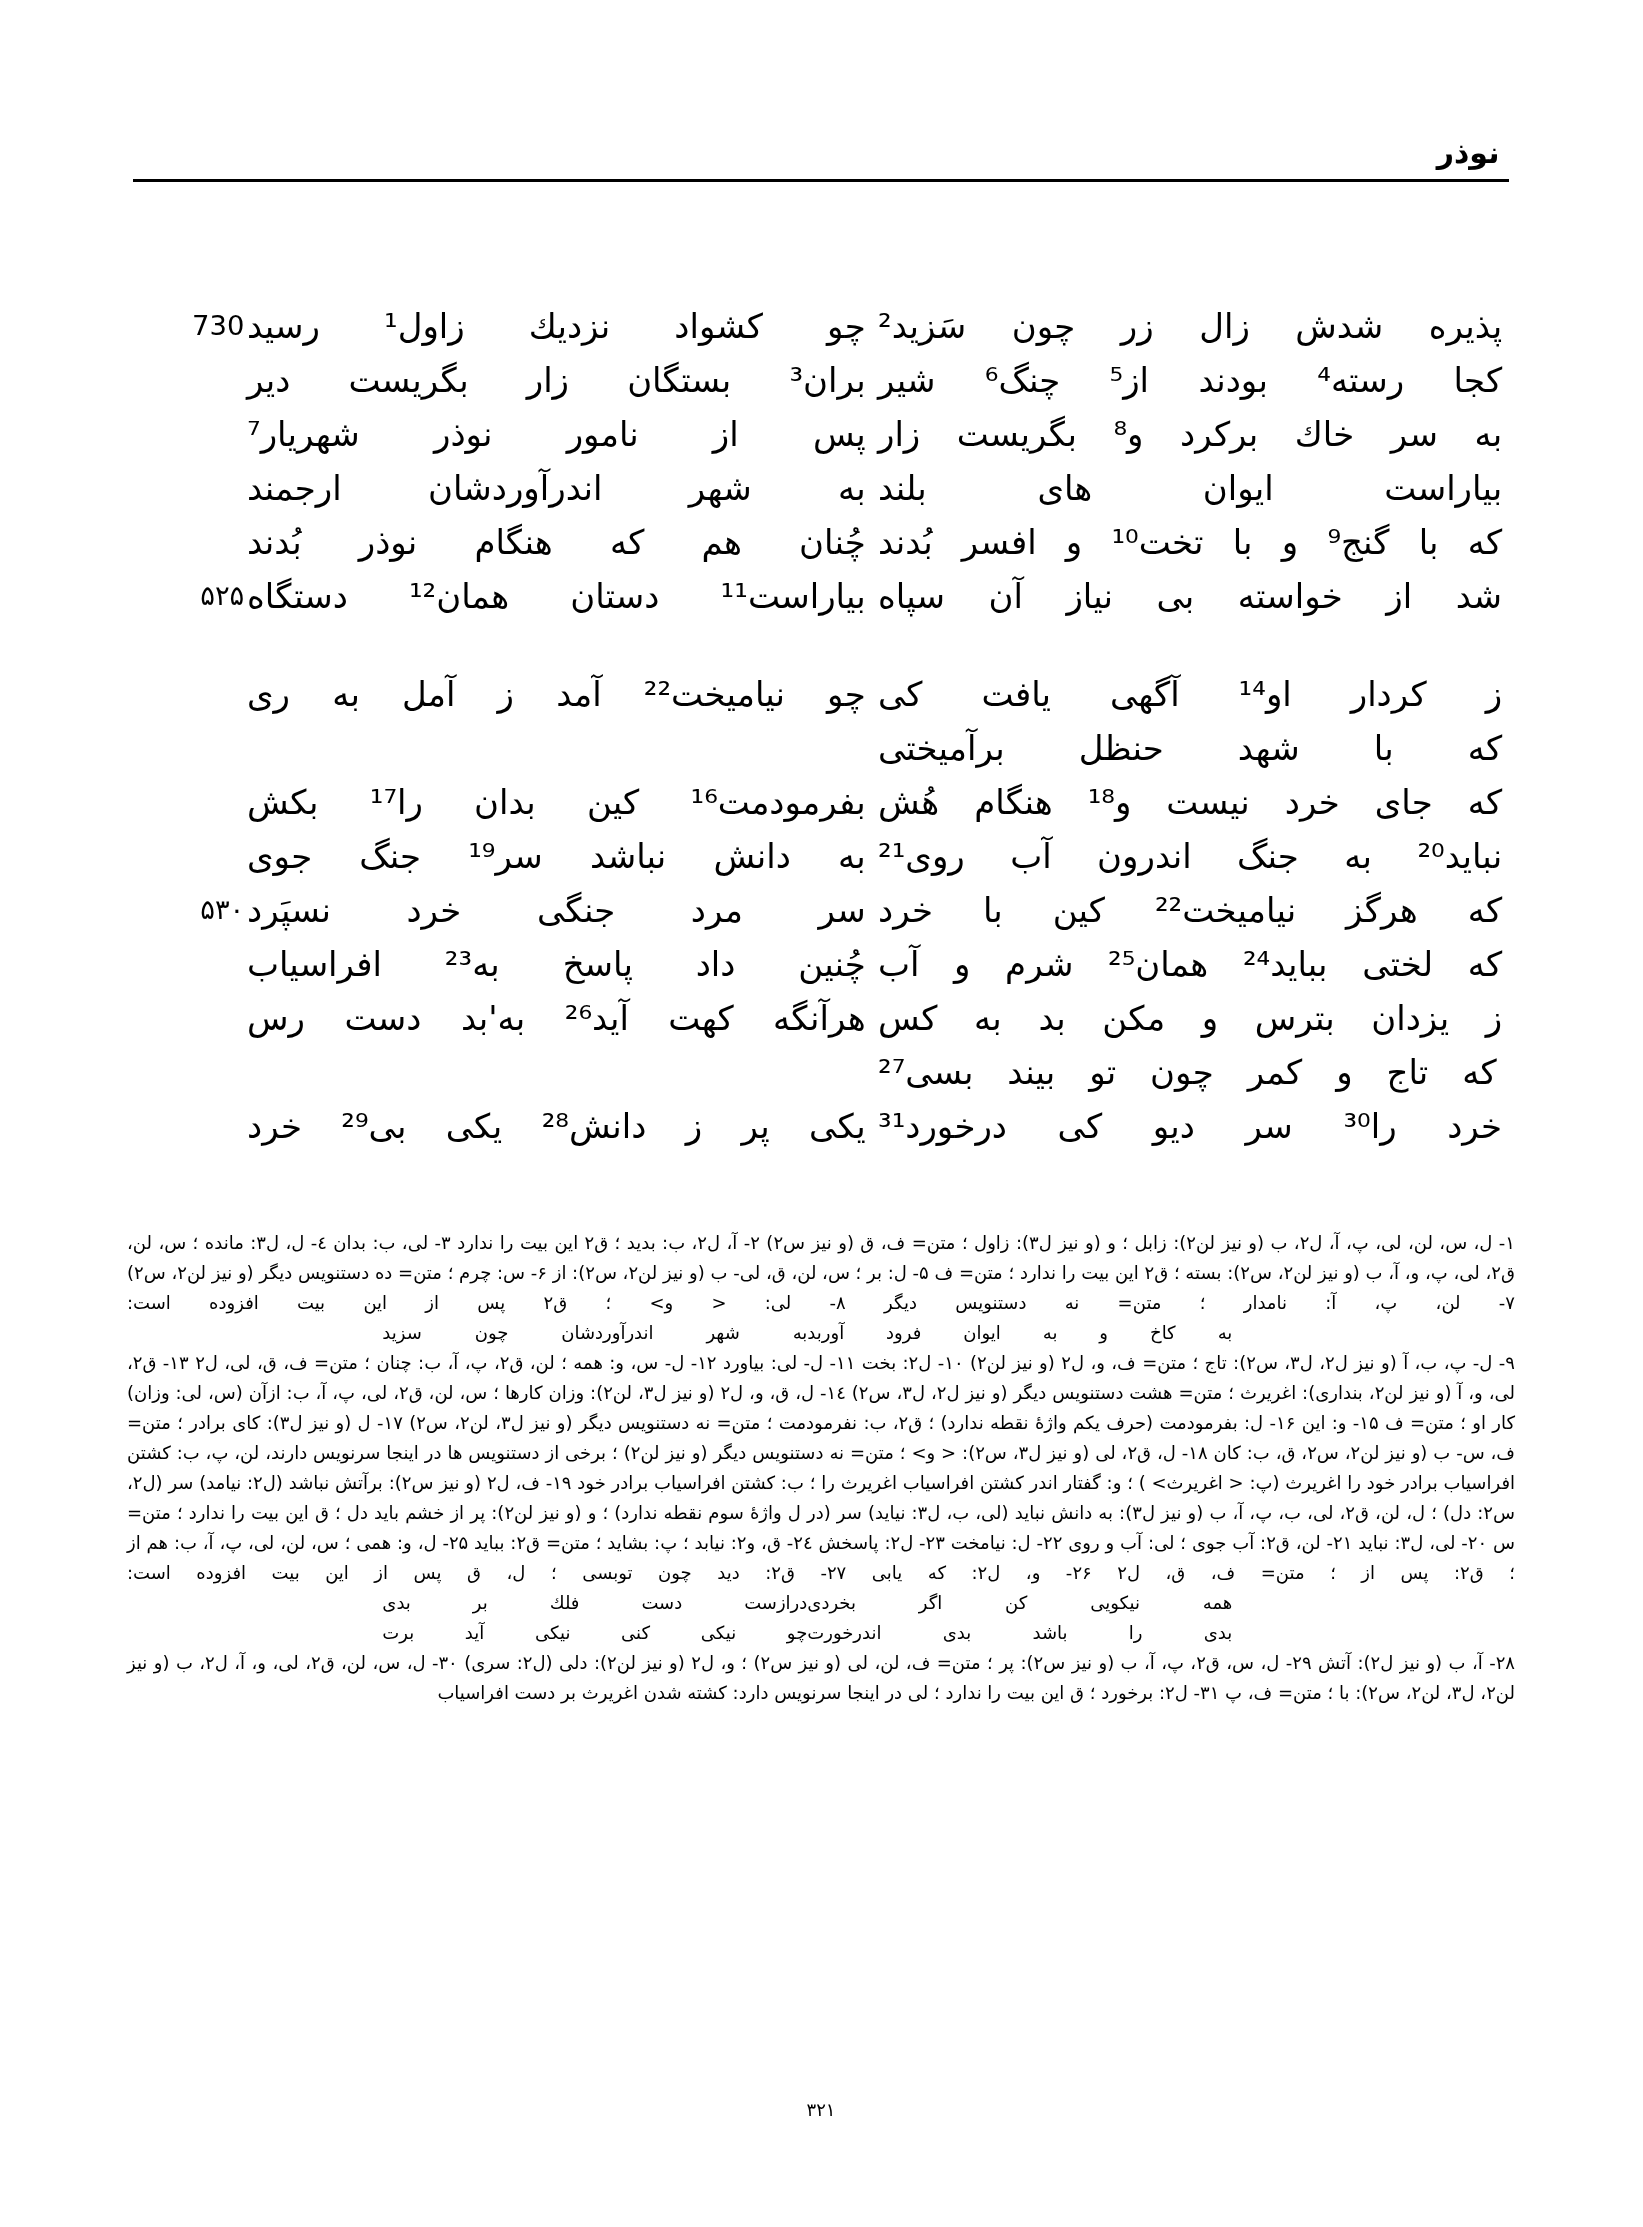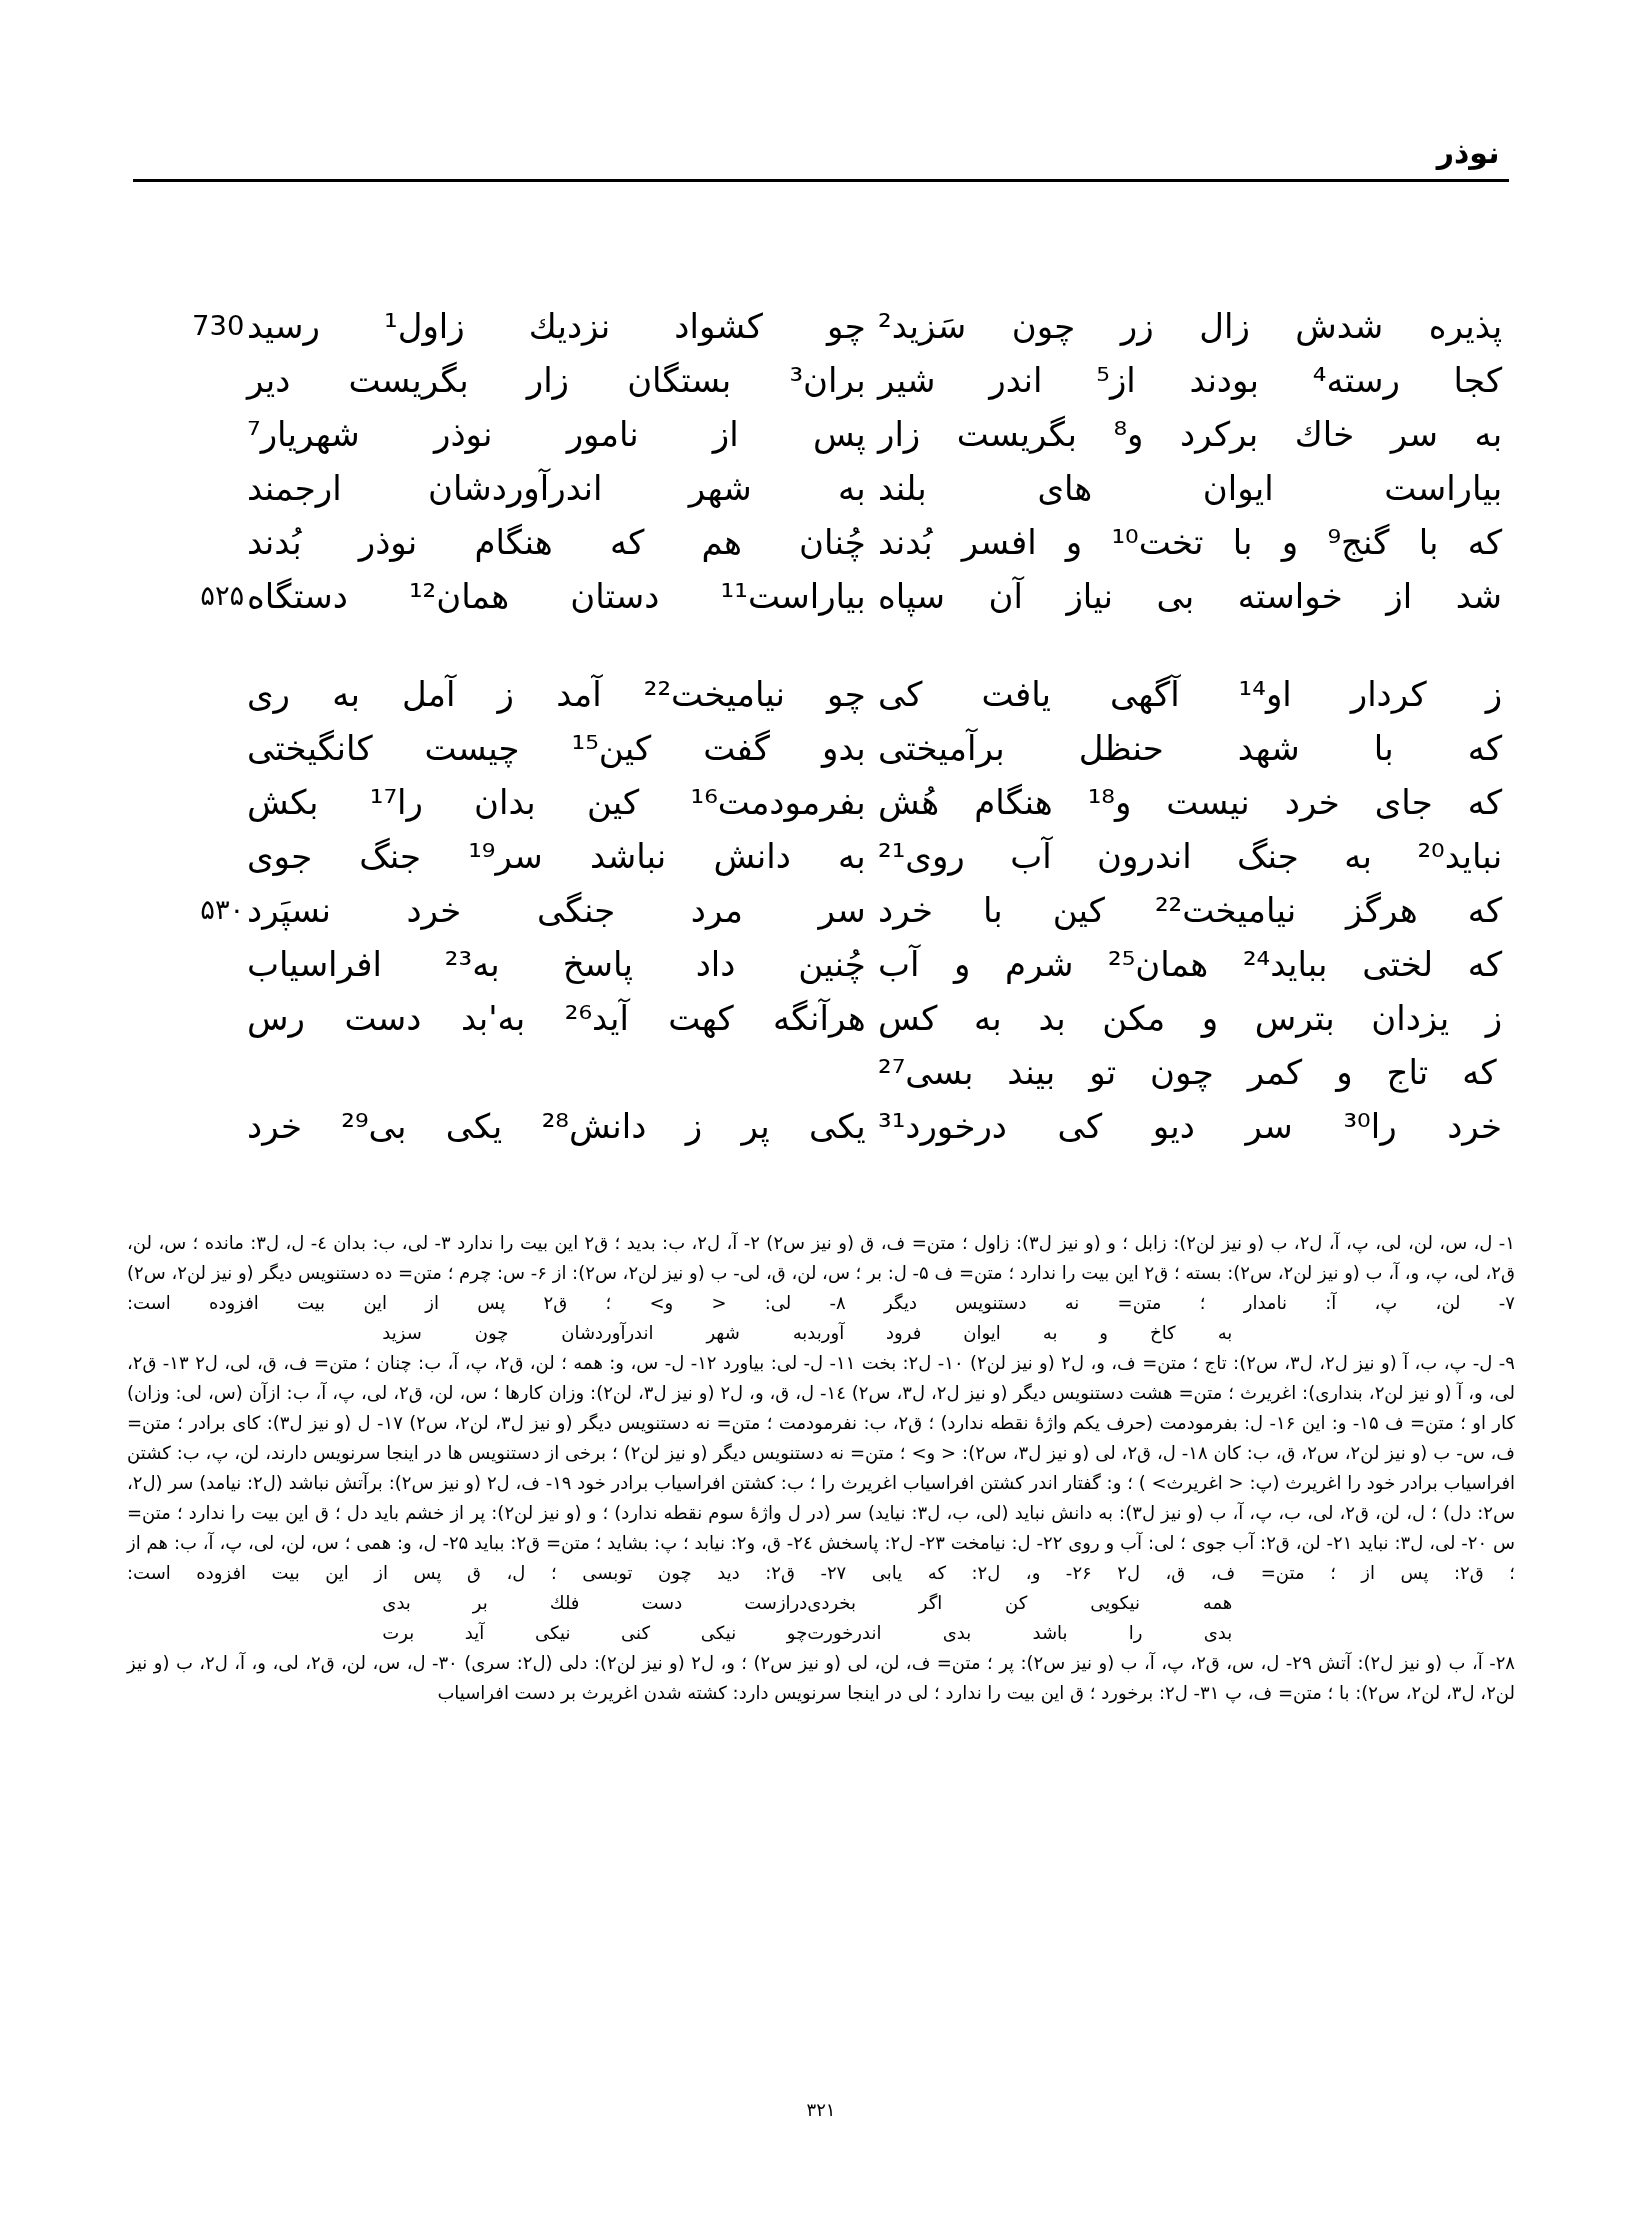--- a/index.html
+++ b/index.html
@@ -150,21 +150,21 @@
 
   <div class="verse-block">
 
     <div class="verse-group">
       <div class="verse-row">
         <div class="hemi b"><span class="sp">پذیره شدش زال زر چون سَزید²</span></div>
         <div class="hemi a"><span class="sp">چو کشواد نزدیك زاول¹ رسید</span></div>
         <div class="bnum">730</div>
       </div>
       <div class="verse-row">
-        <div class="hemi b"><span class="sp">کجا رسته⁴ بودند از⁵ اندر شیر</span></div>
+        <div class="hemi b"><span class="sp">کجا رسته⁴ بودند از⁵ چنگ⁶ شیر</span></div>
         <div class="hemi a"><span class="sp">بران³ بستگان زار بگریست دیر</span></div>
         <div class="bnum"></div>
       </div>
       <div class="verse-row">
         <div class="hemi b"><span class="sp">به سر خاك برکرد و⁸ بگریست زار</span></div>
         <div class="hemi a"><span class="sp">پس از نامور نوذر شهریار⁷</span></div>
         <div class="bnum"></div>
       </div>
       <div class="verse-row">
         <div class="hemi b"><span class="sp">بیاراست ایوان های بلند</span></div>
@@ -186,21 +186,20 @@
     <div class="verse-gap"></div>
 
     <div class="verse-group">
       <div class="verse-row">
         <div class="hemi b"><span class="sp">ز کردار او¹⁴ آگهی یافت کی</span></div>
         <div class="hemi a"><span class="sp">چو نیامیخت²² آمد ز آمل به ری</span></div>
         <div class="bnum"></div>
       </div>
       <div class="verse-row">
         <div class="hemi b"><span class="sp">که با شهد حنظل برآمیختی</span></div>
-        <div class="hemi a"><span class="sp">بدو گفت کین¹⁵ چیست کانگیختی</span></div>
         <div class="bnum"></div>
       </div>
       <div class="verse-row">
         <div class="hemi b"><span class="sp">که جای خرد نیست و¹⁸ هنگام هُش</span></div>
         <div class="hemi a"><span class="sp">بفرمودمت¹⁶ کین بدان را¹⁷ بکش</span></div>
         <div class="bnum"></div>
       </div>
       <div class="verse-row">
         <div class="hemi b"><span class="sp">نباید²⁰ به جنگ اندرون آب روی²¹</span></div>
         <div class="hemi a"><span class="sp">به دانش نباشد سر¹⁹ جنگ جوی</span></div>

